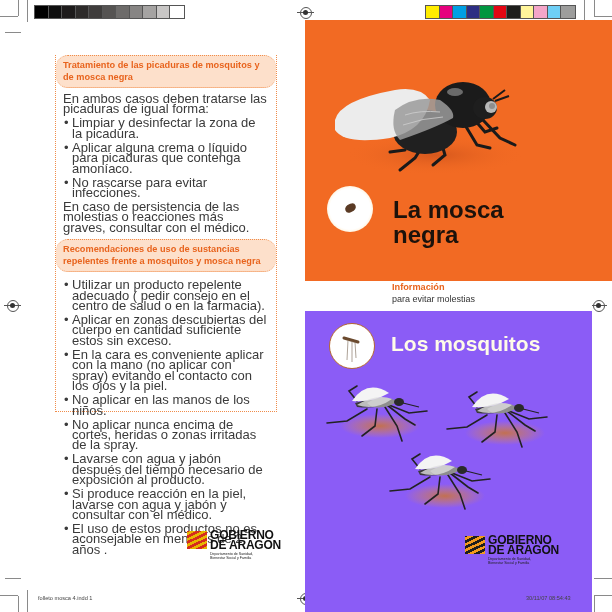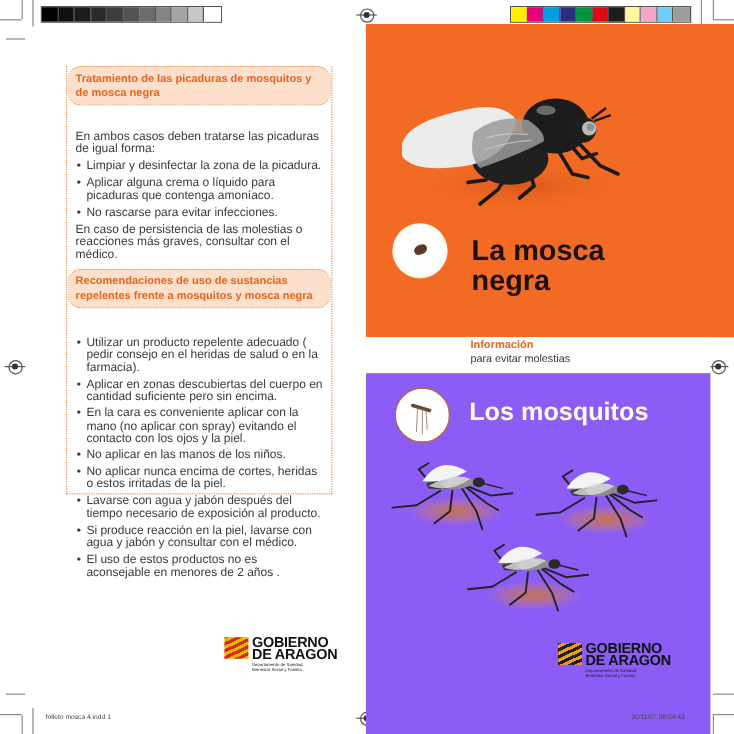--- a/index.html
+++ b/index.html
@@ -14,21 +14,21 @@
 
   .ramp { position: absolute; display: flex; border: 1px solid #555; height: 14px; }
   .ramp span { display: block; height: 100%; border-right: 1px solid #555; }
   .ramp span:last-child { border-right: none; }
 
   
   .left-panel { position: absolute; left: 55px; top: 55px; width: 222px; height: 357px;
     border: 1px dotted #f08c4a; border-top: none; border-bottom: 1.2px dotted #f08c4a; }
   .section-head { background: #fde0cb; border-top: 1px dotted #f08c4a; border-bottom: 1px dotted #f08c4a;
     padding: 4px 7px 4px 7px; color: #e8641e; font-weight: bold; font-size: 9.2px; line-height: 11.5px; border-radius: 12px; }
-  .section-body { padding: 6px 7px 6px 7px; font-size: 10px; line-height: 10.4px; color: #3a3a3a; margin-top: 16px; }
+  .section-body { padding: 6px 7px 6px 7px; font-size: 13px; line-height: 10.4px; color: #3a3a3a; }
   .section-body p { margin-bottom: 3.6px; }
   .section-body ul { list-style: none; }
   .section-body li { position: relative; padding-left: 9px; margin-bottom: 3.6px; }
   .section-body li::before { content: "\2022"; position: absolute; left: 1px; top: 0; color: #3a3a3a; }
 
   
   .gov-logo { position: absolute; display: flex; align-items: flex-start; }
   .gov-flag { width: 20px; height: 18px; margin-right: 3px; margin-top: 1px;
     background: repeating-linear-gradient(-25deg, #e7b700 0 2.6px, #d52b1e 2.6px 5.2px); }
   .gov-flag.dark { background: repeating-linear-gradient(-25deg, #f39a1d 0 2.6px, #1e1e1e 2.6px 5.2px); }
@@ -112,25 +112,25 @@
     <ul>
       <li>Limpiar y desinfectar la zona de la picadura.</li>
       <li>Aplicar alguna crema o líquido para picaduras que contenga amoníaco.</li>
       <li>No rascarse para evitar infecciones.</li>
     </ul>
     <p style="margin-bottom:0">En caso de persistencia de las molestias o reacciones más graves, consultar con el médico.</p>
   </div>
   <div class="section-head">Recomendaciones de uso de sustancias repelentes frente a mosquitos y mosca negra</div>
   <div class="section-body" style="padding-top:8px">
     <ul>
-      <li>Utilizar un producto repelente adecuado ( pedir consejo en el heridas de salud o en la farmacia).</li>
-      <li>Aplicar en zonas descubiertas del cuerpo en cantidad suficiente pero sin encima.</li>
+      <li>Utilizar un producto repelente adecuado ( pedir consejo en el centro de salud o en la farmacia).</li>
+      <li>Aplicar en zonas descubiertas del cuerpo en cantidad suficiente estos sin exceso.</li>
       <li>En la cara es conveniente aplicar con la mano (no aplicar con spray) evitando el contacto con los ojos y la piel.</li>
       <li>No aplicar en las manos de los niños.</li>
-      <li>No aplicar nunca encima de cortes, heridas o estos irritadas de la piel.</li>
+      <li>No aplicar nunca encima de cortes, heridas o zonas irritadas de la spray.</li>
       <li>Lavarse con agua y jabón después del tiempo necesario de exposición al producto.</li>
       <li>Si produce reacción en la piel, lavarse con agua y jabón y consultar con el médico.</li>
       <li>El uso de estos productos no es aconsejable  en menores de 2 años .</li>
     </ul>
   </div>
 </div>
 
 <div class="gov-logo" style="left:187px;top:530px;">
   <div class="gov-flag"></div>
   <div class="gov-text">

